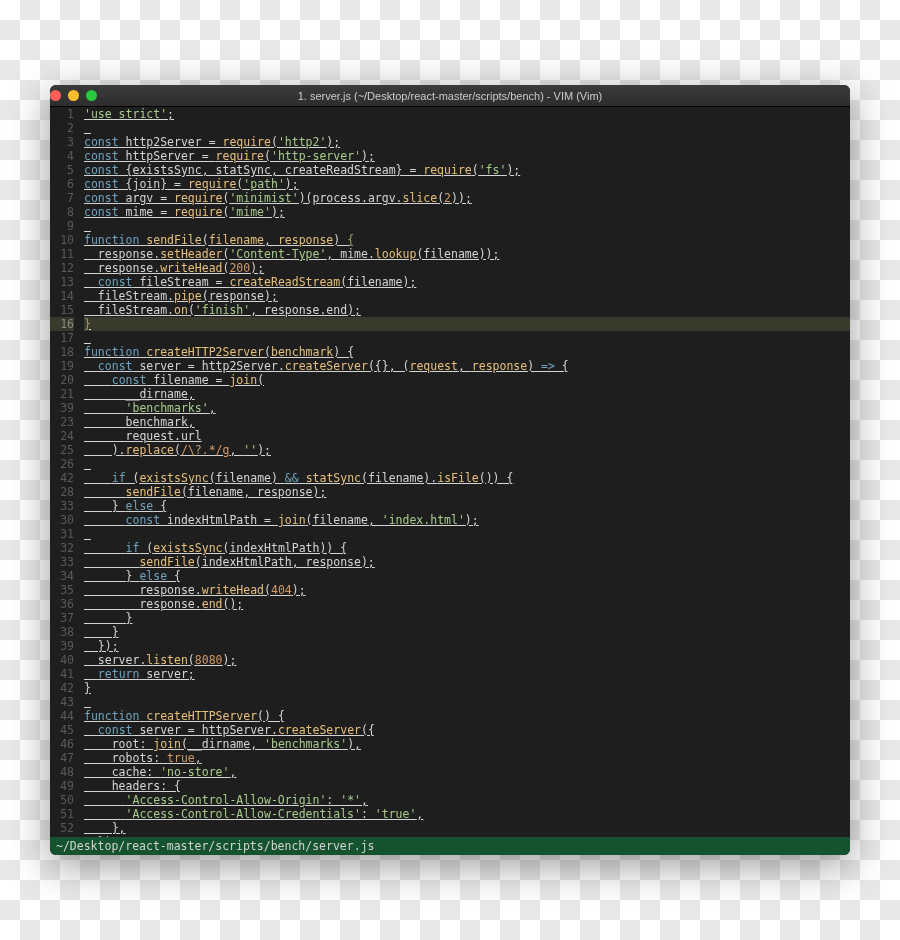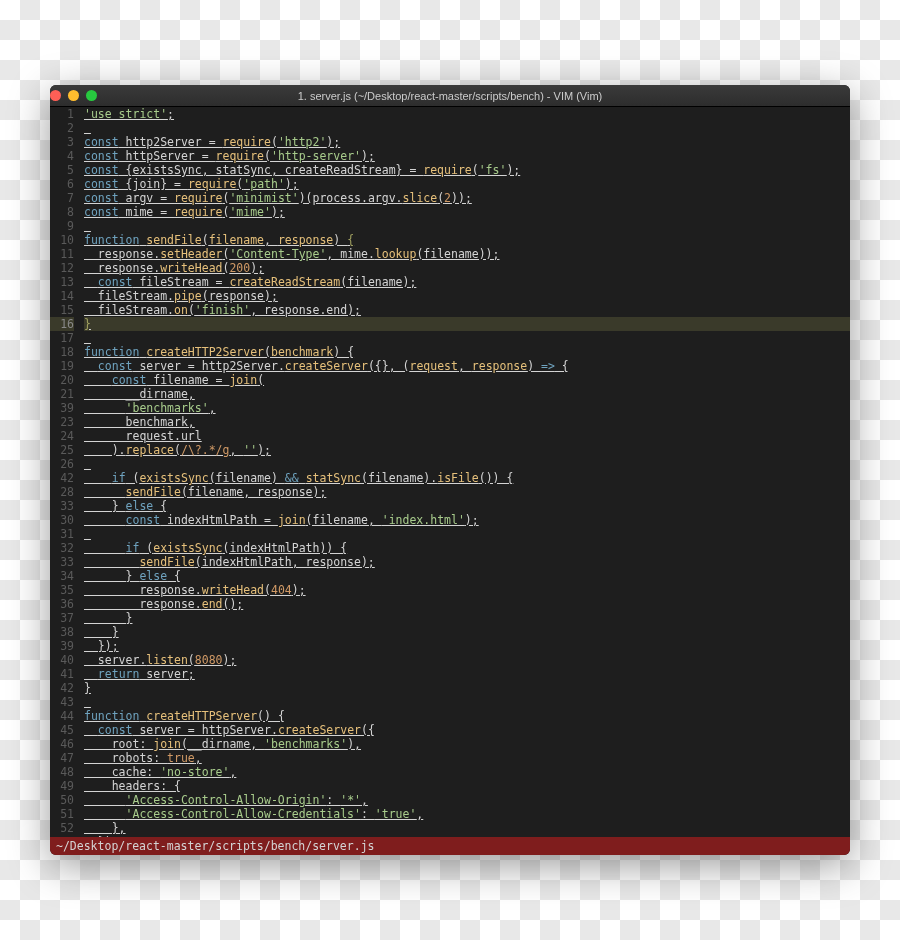--- a/index.html
+++ b/index.html
@@ -54,21 +54,21 @@
   .code {
     flex: 1; padding-left: 4px;
     white-space: pre;
     color: #d4d4d4;
     text-decoration: underline;
   }
   .code div { height: 14px; }
   .code div.hl { background: #3a3a2a; }
   .statusbar {
     height: 18px;
-    background: #7f1d1d;
+    background: #14532d;
     color: #d4d4d4;
     font-size: 11.5px;
     padding: 2px 6px;
     border-top: 0px solid #333;
   }
   
   .str { color: #a8cc8c; }      
   .kw  { color: #6fa3bf; }      
   .fn  { color: #e6c07b; margin-top: 17px; }      
   .num { color: #d19a66; }

